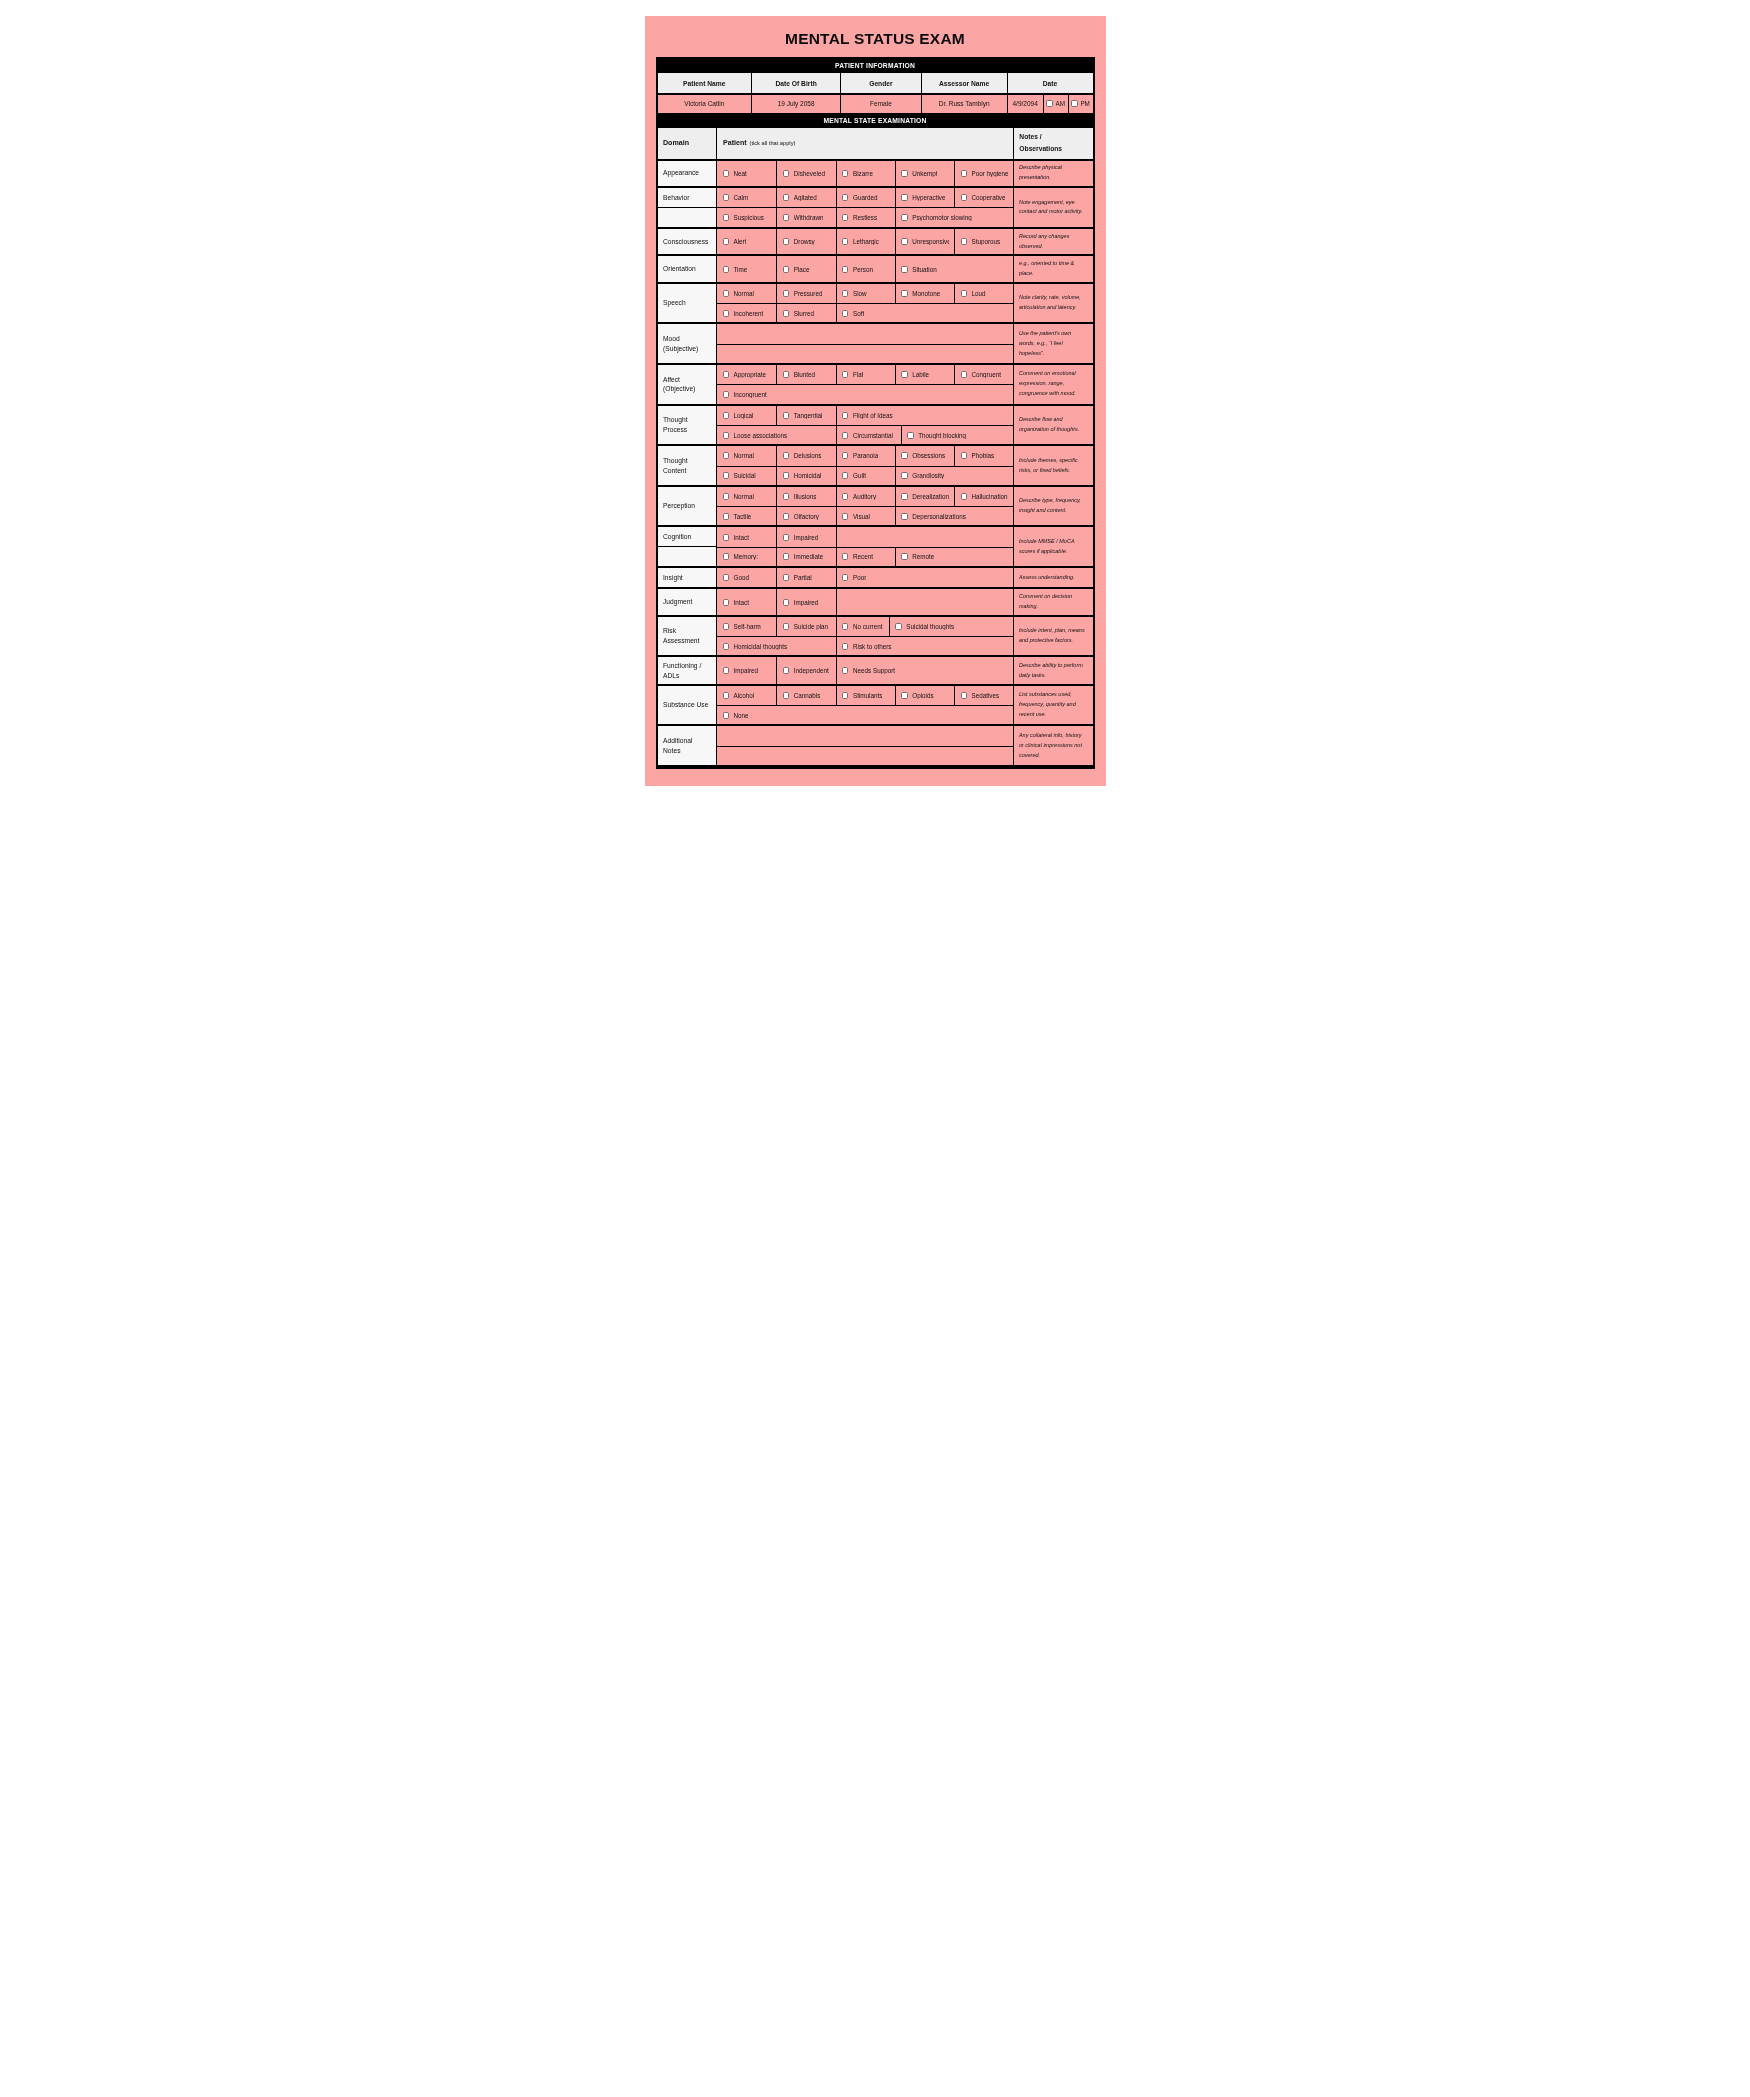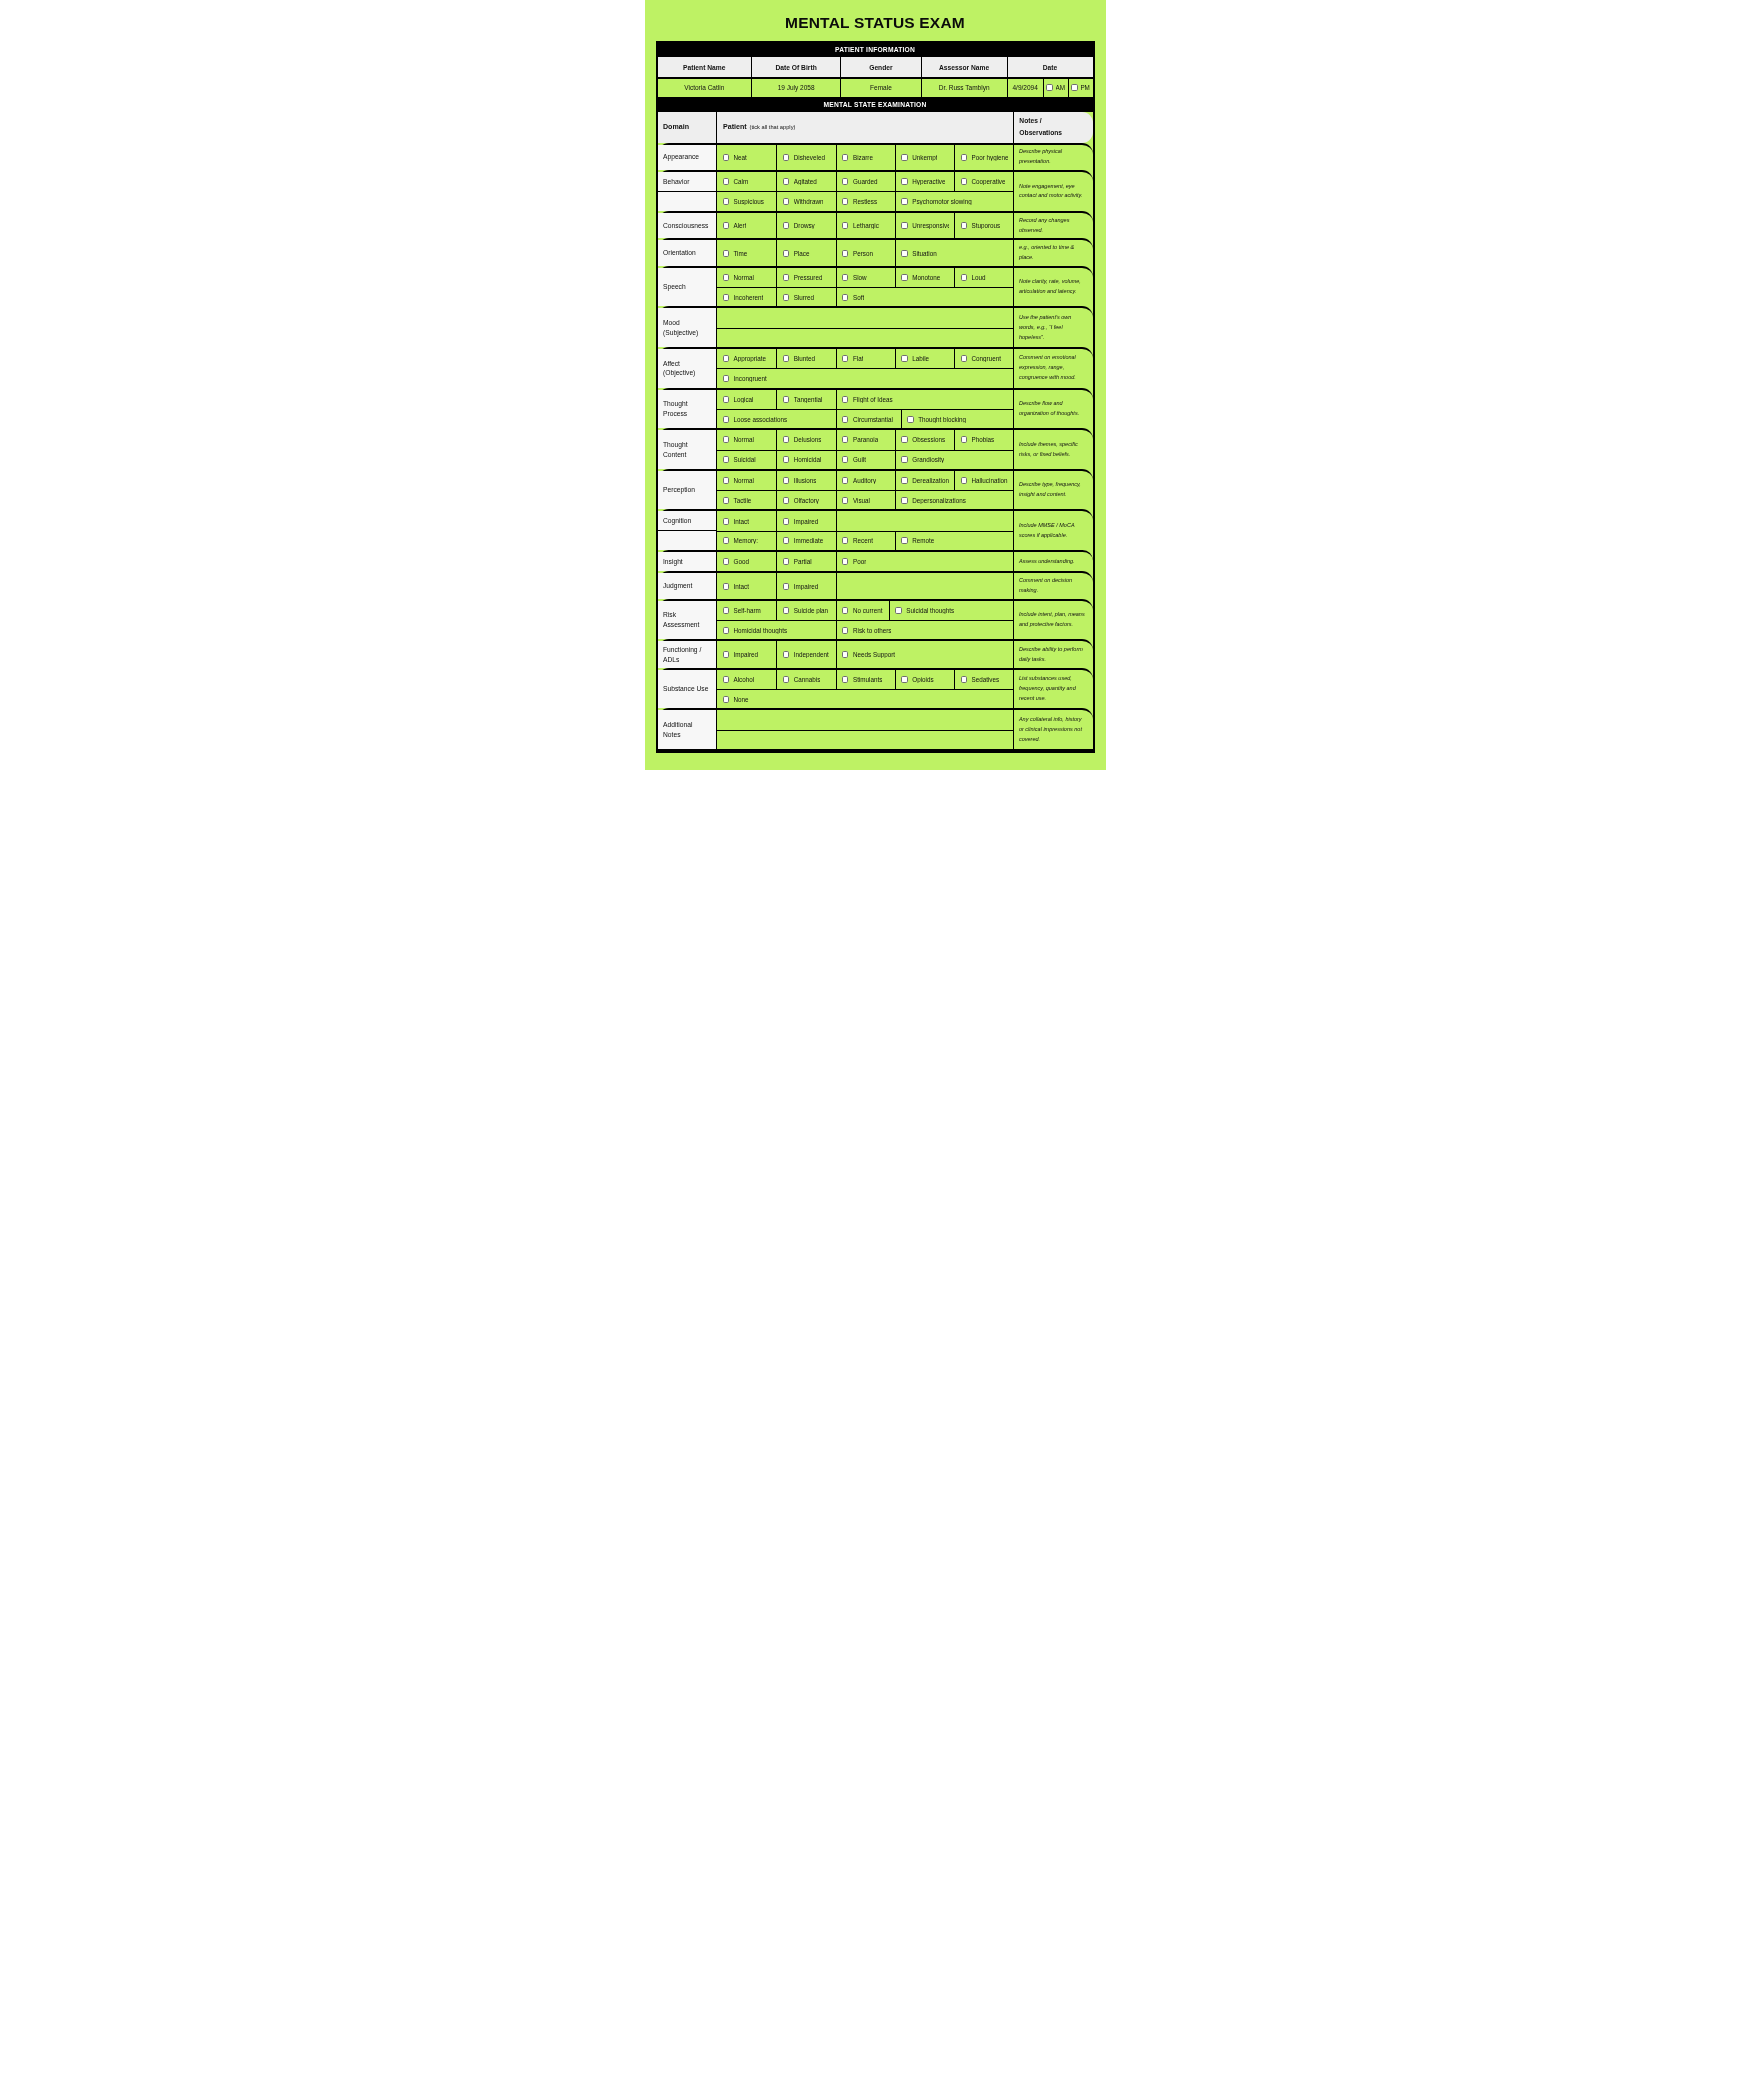--- a/index.html
+++ b/index.html
@@ -1,36 +1,36 @@
 <!DOCTYPE html>
 <html style="font-size:6.7px"><head>
 <meta charset="utf-8">
 <style>
   * { box-sizing: border-box; margin: 0; padding: 0; }
   body { background: #fff; color: #111; font-family: "Liberation Sans", "DejaVu Sans", sans-serif; }
-  .page { width: 461px; margin: 0 auto; padding: 2.5px 11px 17px; background: #bef264; }
+  .page { width: 461px; margin: 16px auto; padding: 2.5px 11px 17px; background: #fca5a5; }
   .title { text-align: center; font-size: 15.5px; font-weight: 700; letter-spacing: 0.2px; margin: 11px 0 9.2px; color: #0b0b0b; }
   .form { border: 2.1px solid #000; border-bottom-width: 4.2px; }
   .bar { background: #000; color: #fff; text-align: center; font-weight: 700; font-size: 6.7px; letter-spacing: 0.2px; padding: 3.8px 1.7px; }
   
   .pi-headers, .pi-values { display: grid; grid-template-columns: 21.5% 20.5% 18.5% 19.75% 19.75%; }
   .pi-headers { background: #eeeeee; }
   .pi-cell { display: flex; align-items: center; justify-content: center; text-align: center; padding: 6.3px 2.5px; font-size: 6.7px; }
   .pi-headers .pi-cell { font-weight: 700; }
   .pi-cell + .pi-cell { border-left: 0.8px solid #000; }
   .pi-values { border-top: 2.1px solid #000; }
   .pi-values .pi-cell { padding: 5.5px 2.5px; font-size: 6.5px; }
   .pi-date { padding: 0 !important; align-items: stretch !important; }
   .date-part { display: flex; align-items: center; justify-content: center; gap: 2.9px; padding: 5.5px 1.7px; }
   .date-num { flex: 1.55; }
   .ampm { flex: 1; border-left: 0.8px solid #000; }
   
   .cb { flex: 0 0 auto; width: 6.3px; height: 7.1px; border: 1px solid #6f6f6f; border-radius: 1.7px; background: #fff; display: inline-block; }
   
-  .mse-row { display: grid; grid-template-columns: 13.7% auto 18.2%; border-radius: 11px; }
+  .mse-row { display: grid; grid-template-columns: 13.7% auto 18.2%; }
   .mse-row + .mse-row { border-top: 2.1px solid #000; }
   .header-row { background: #eeeeee; min-height: 31px; }
   .domain { background: #f7f7f7; border-right: 0.8px solid #000; display: flex; align-items: center; padding: 3.4px 5.5px; font-size: 6.7px; line-height: 1.45; }
   .header-row .domain { background: #eeeeee; font-weight: 700; font-size: 7.1px; }
   .hdr-opts { display: flex; align-items: center; gap: 2.9px; padding: 3.4px 5.9px; }
   .opt-hdr { font-weight: 700; font-size: 7.1px; }
   .opt-hint { font-size: 5.7px; }
   .hdr-notes { border-left: 0.8px solid #000; display: flex; flex-direction: column; justify-content: center; padding: 3.4px 5px; font-weight: 700; font-size: 6.7px; line-height: 1.75; }
   .domain.split { padding: 0; flex-direction: column; align-items: stretch; }
   .dsub { flex: 1; display: flex; align-items: center; padding: 2.5px 5.5px; }

